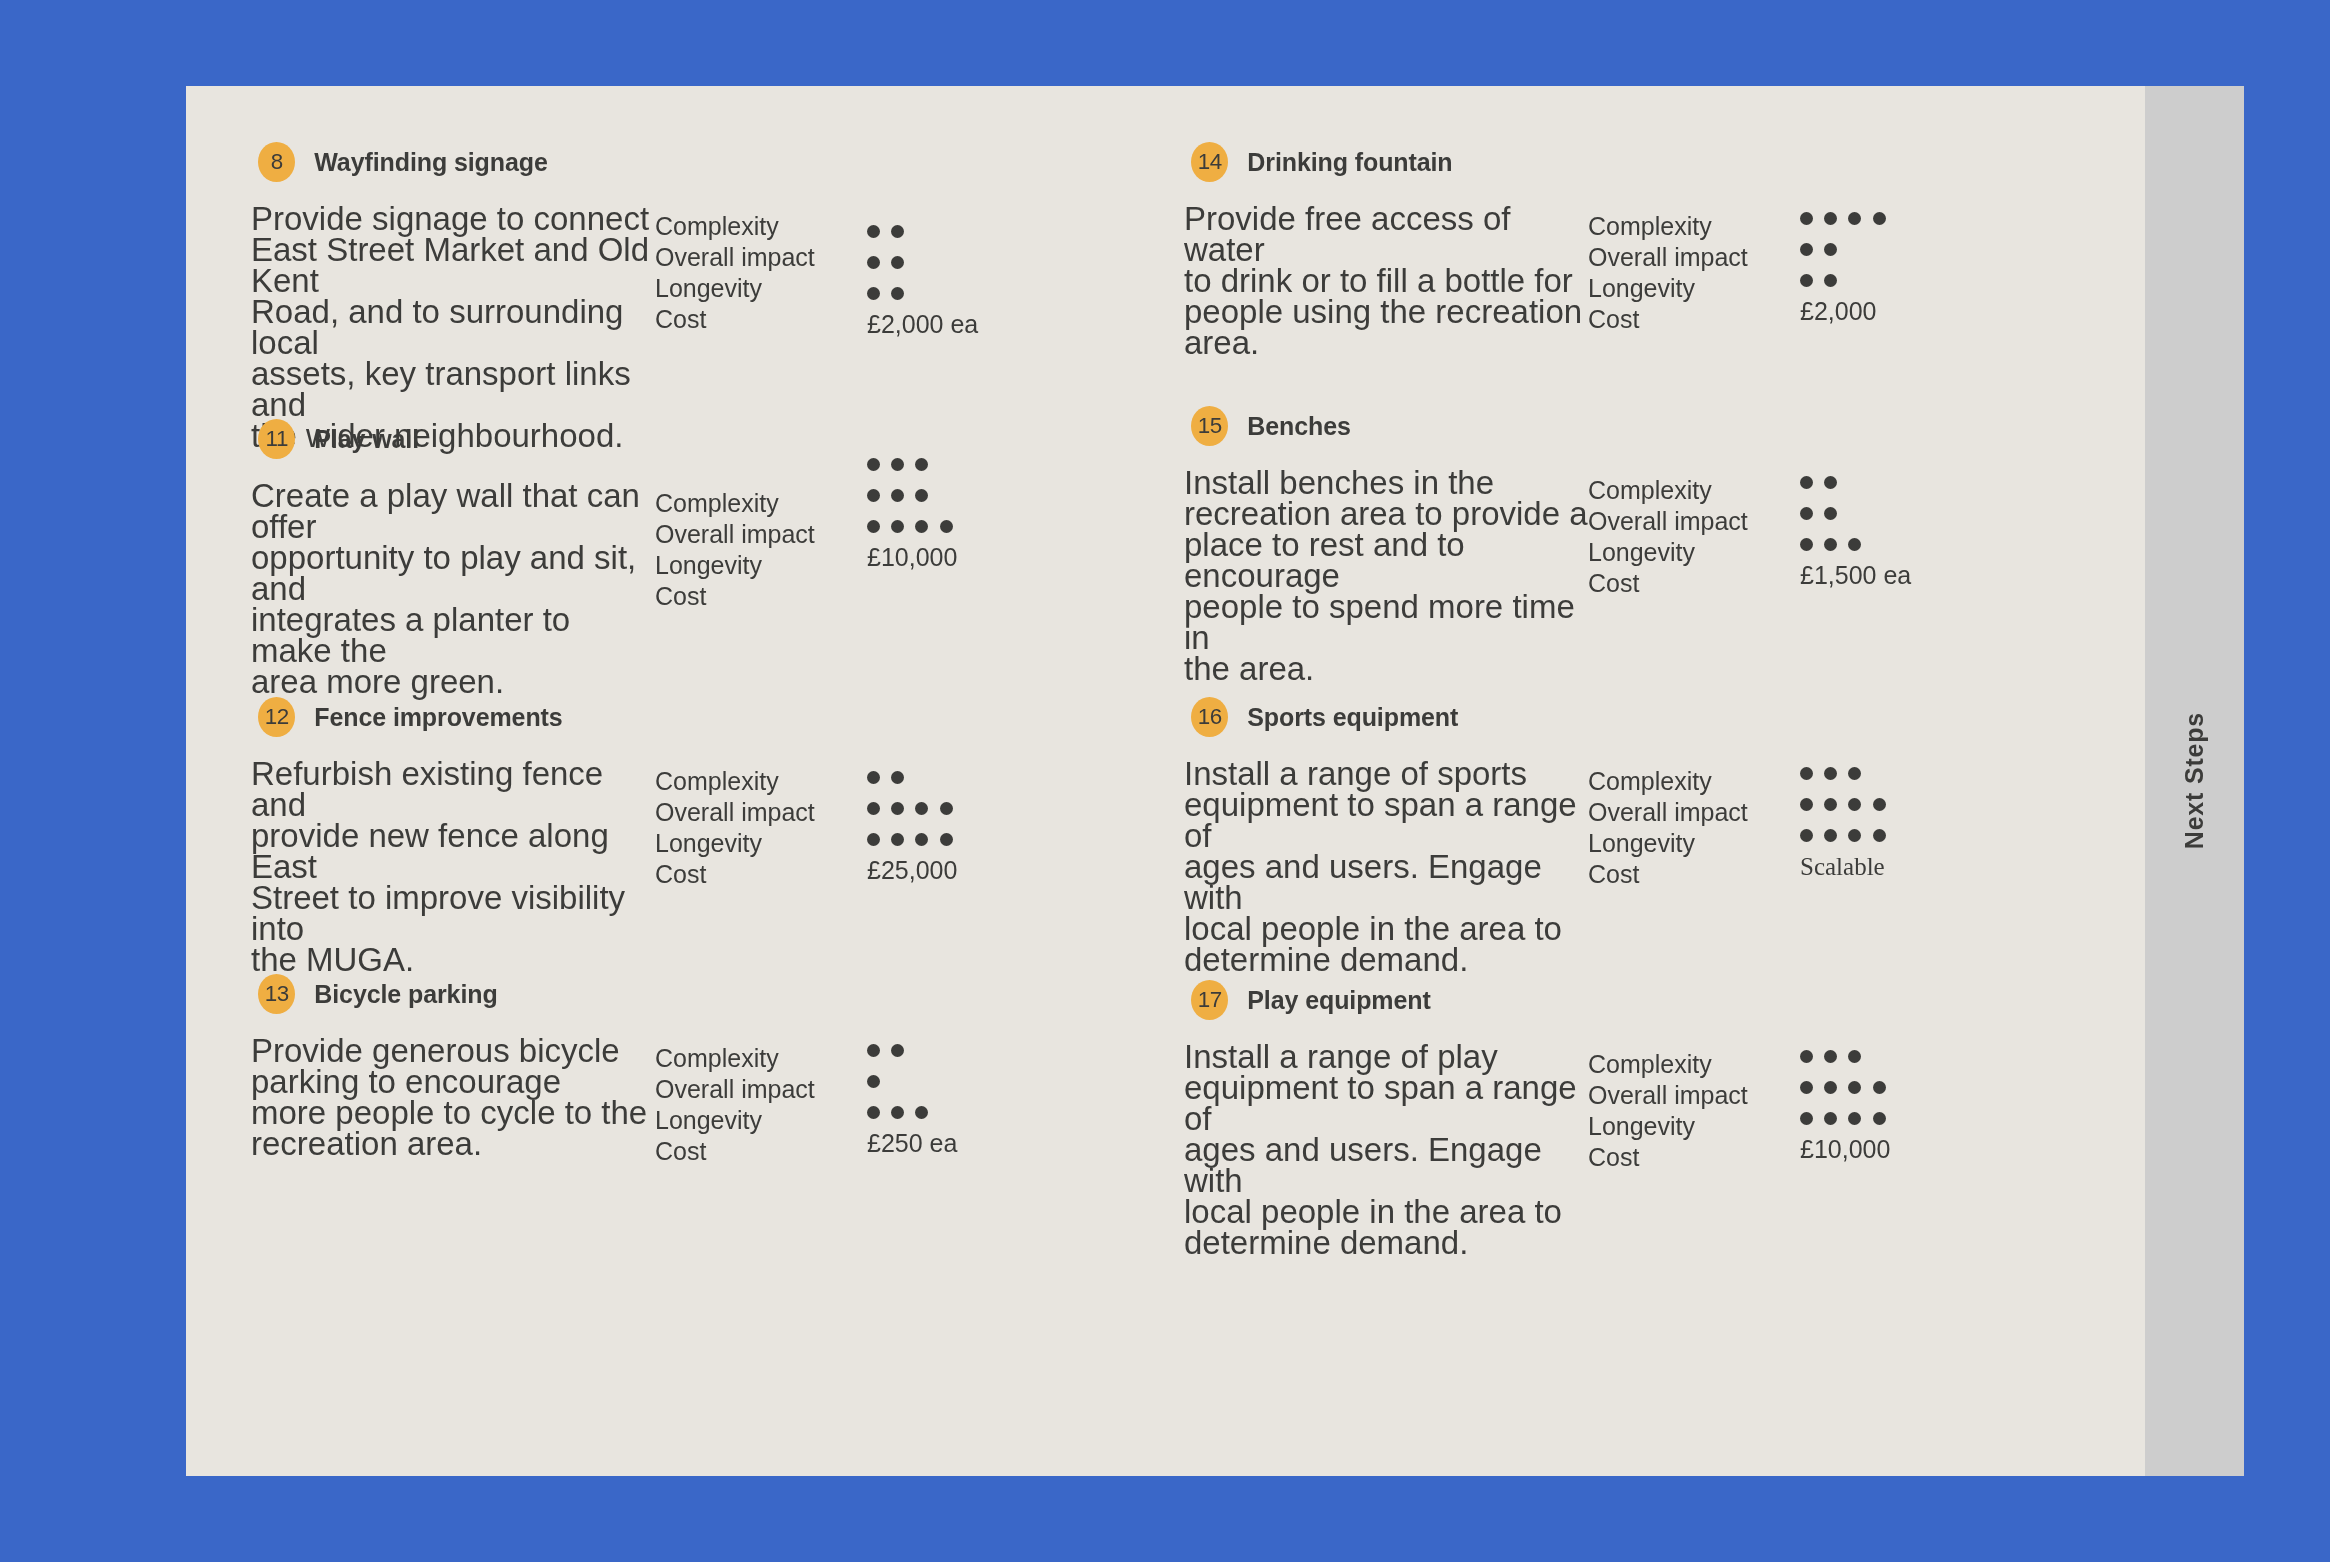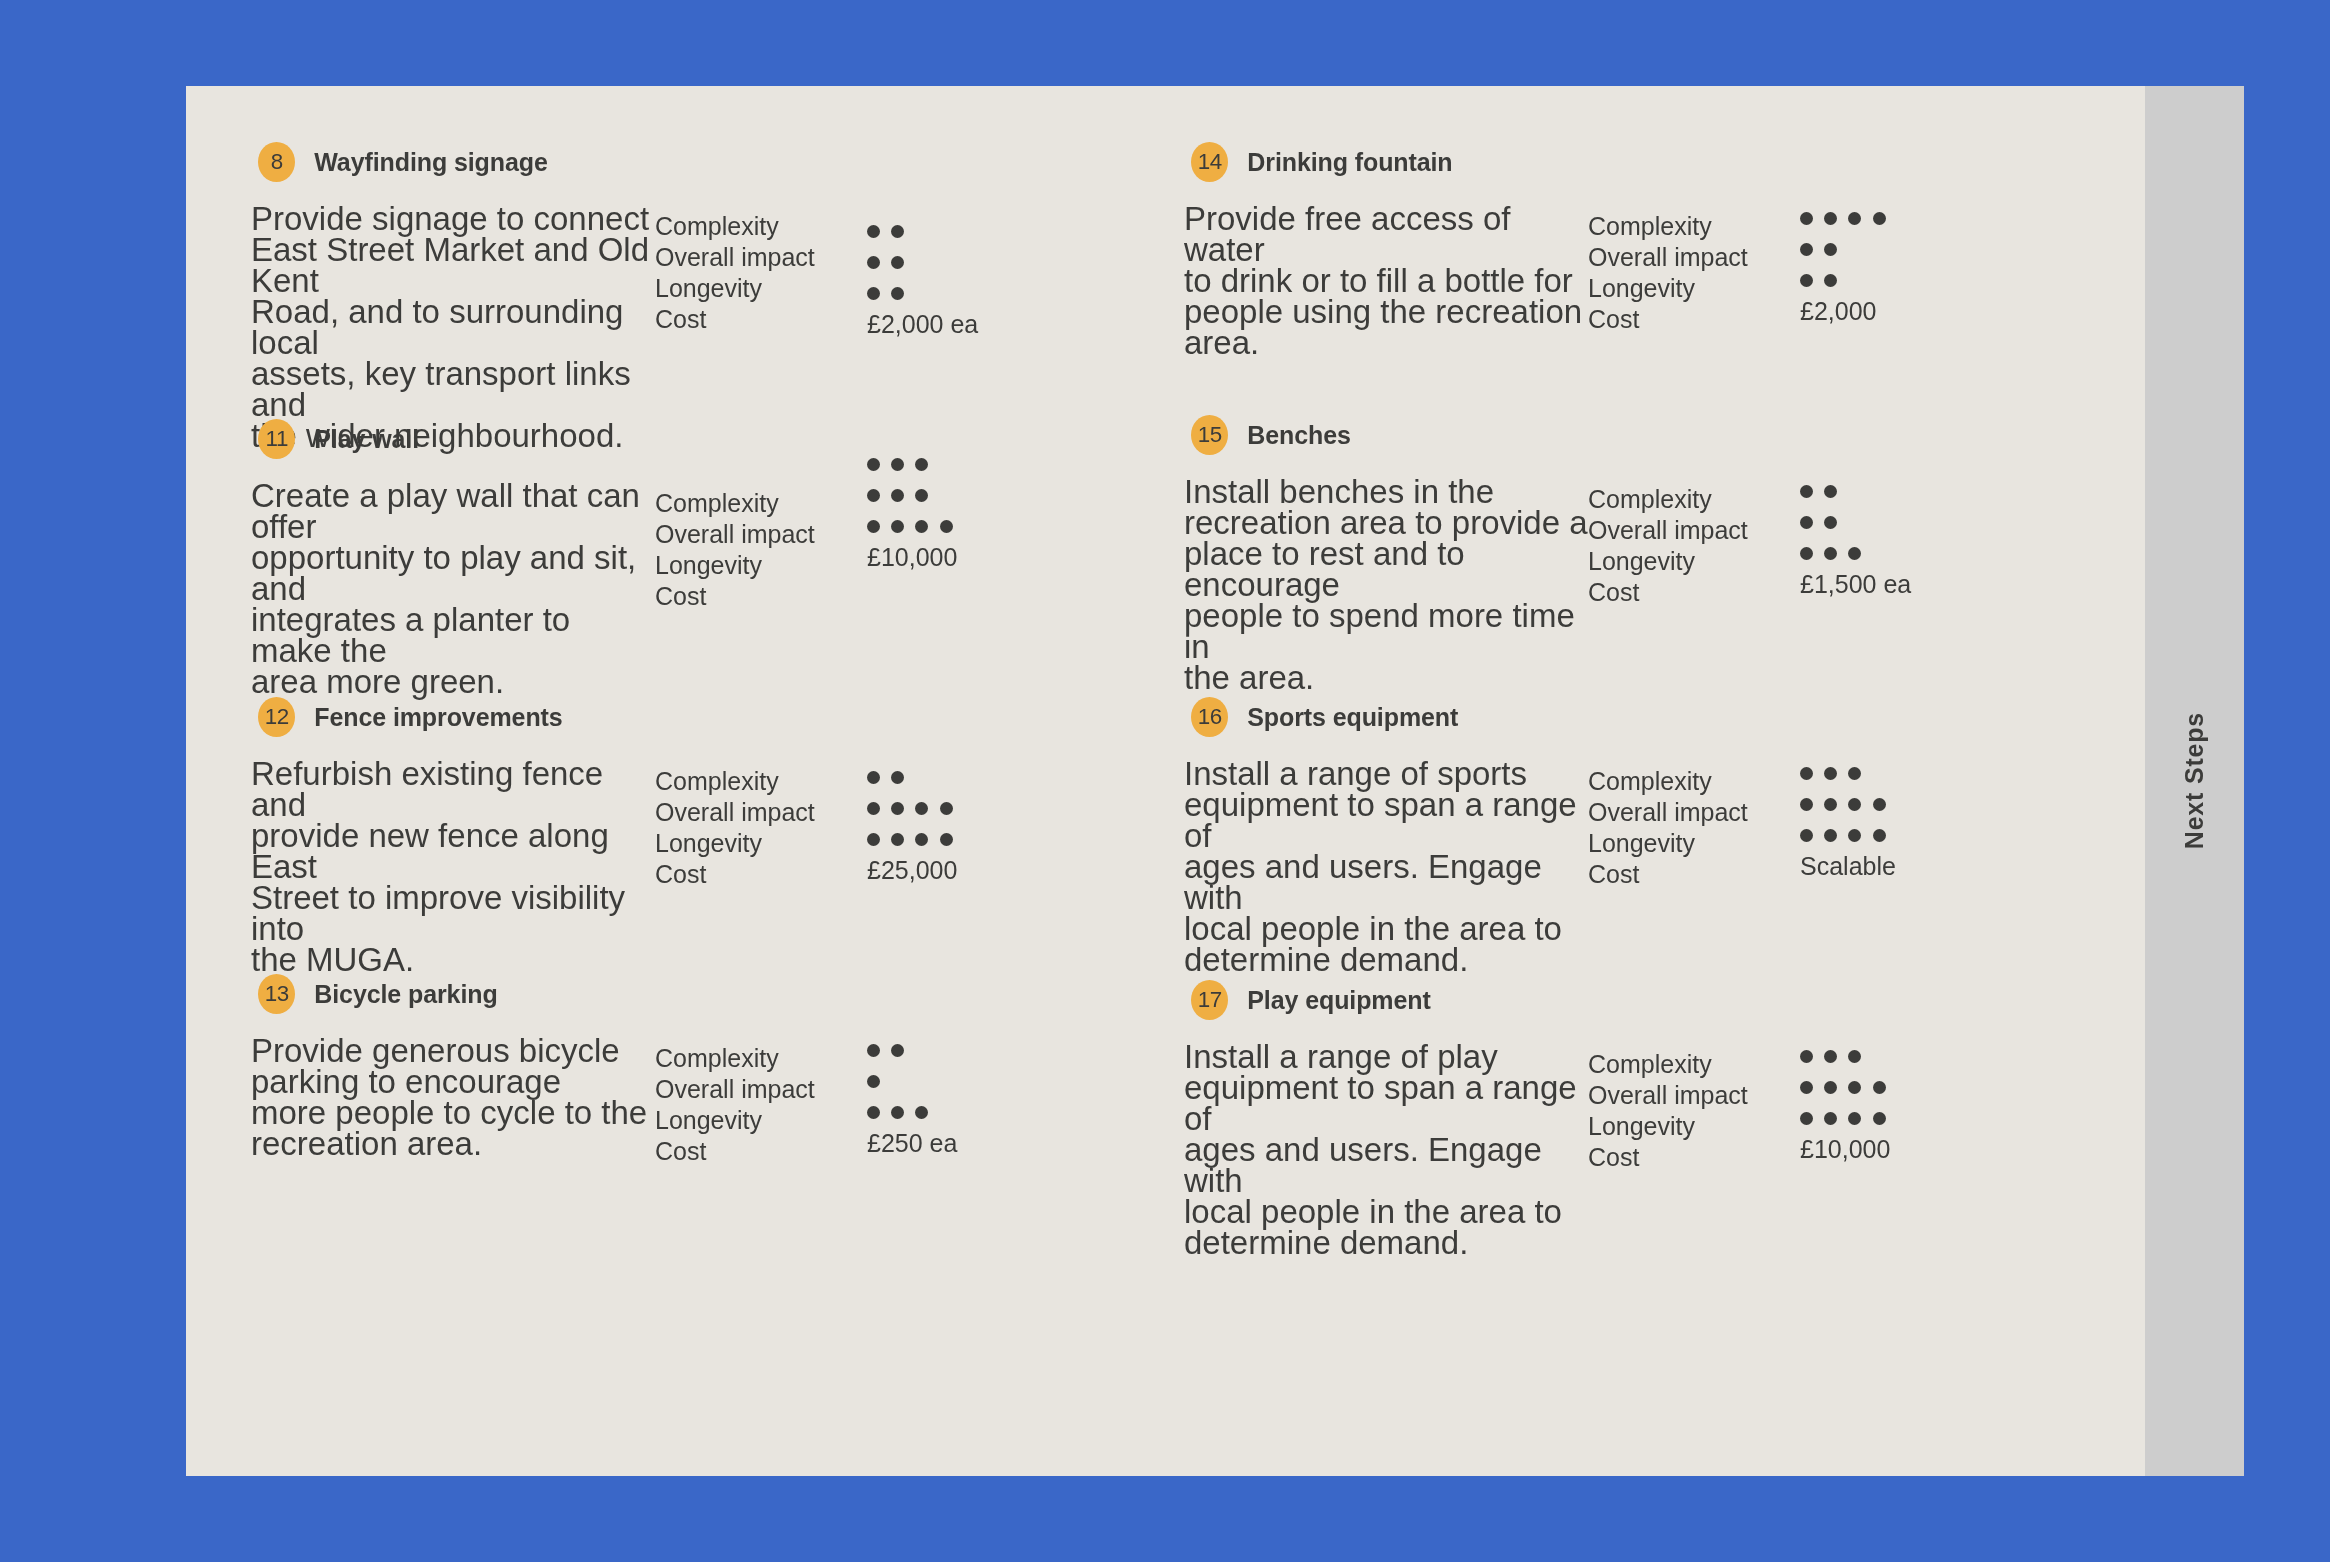--- a/index.html
+++ b/index.html
@@ -339,21 +339,21 @@
                   </div>
                   <div class="dots">
                     <span class="dot"></span>
                     <span class="dot"></span>
                   </div>
                   <div class="mrow">£2,000</div>
                 </div>
               </div>
             </div>
           </div>
-          <div class="card" style="top: 273px;">
+          <div class="card" style="top: 264px;">
             <div class="card-head">
               <div class="badge">15</div>
               <div class="card-title">Benches</div>
             </div>
             <div class="card-body">
               <div class="desc">Install benches in the
 recreation area to provide a
 place to rest and to encourage
 people to spend more time in
 the area.</div>
@@ -394,21 +394,21 @@
 ages and users. Engage with
 local people in the area to
 determine demand.</div>
               <div class="metrics">
                 <div class="metrics-labels">
                   <div class="mrow">Complexity</div>
                   <div class="mrow">Overall impact</div>
                   <div class="mrow">Longevity</div>
                   <div class="mrow">Cost</div>
                 </div>
-                <div class="metrics-values" style="top: 0px;">
+                <div class="metrics-values" style="top: 0px; font-family: Liberation Serif, serif;">
                   <div class="dots">
                     <span class="dot"></span>
                     <span class="dot"></span>
                     <span class="dot"></span>
                   </div>
                   <div class="dots">
                     <span class="dot"></span>
                     <span class="dot"></span>
                     <span class="dot"></span>
                     <span class="dot"></span>

